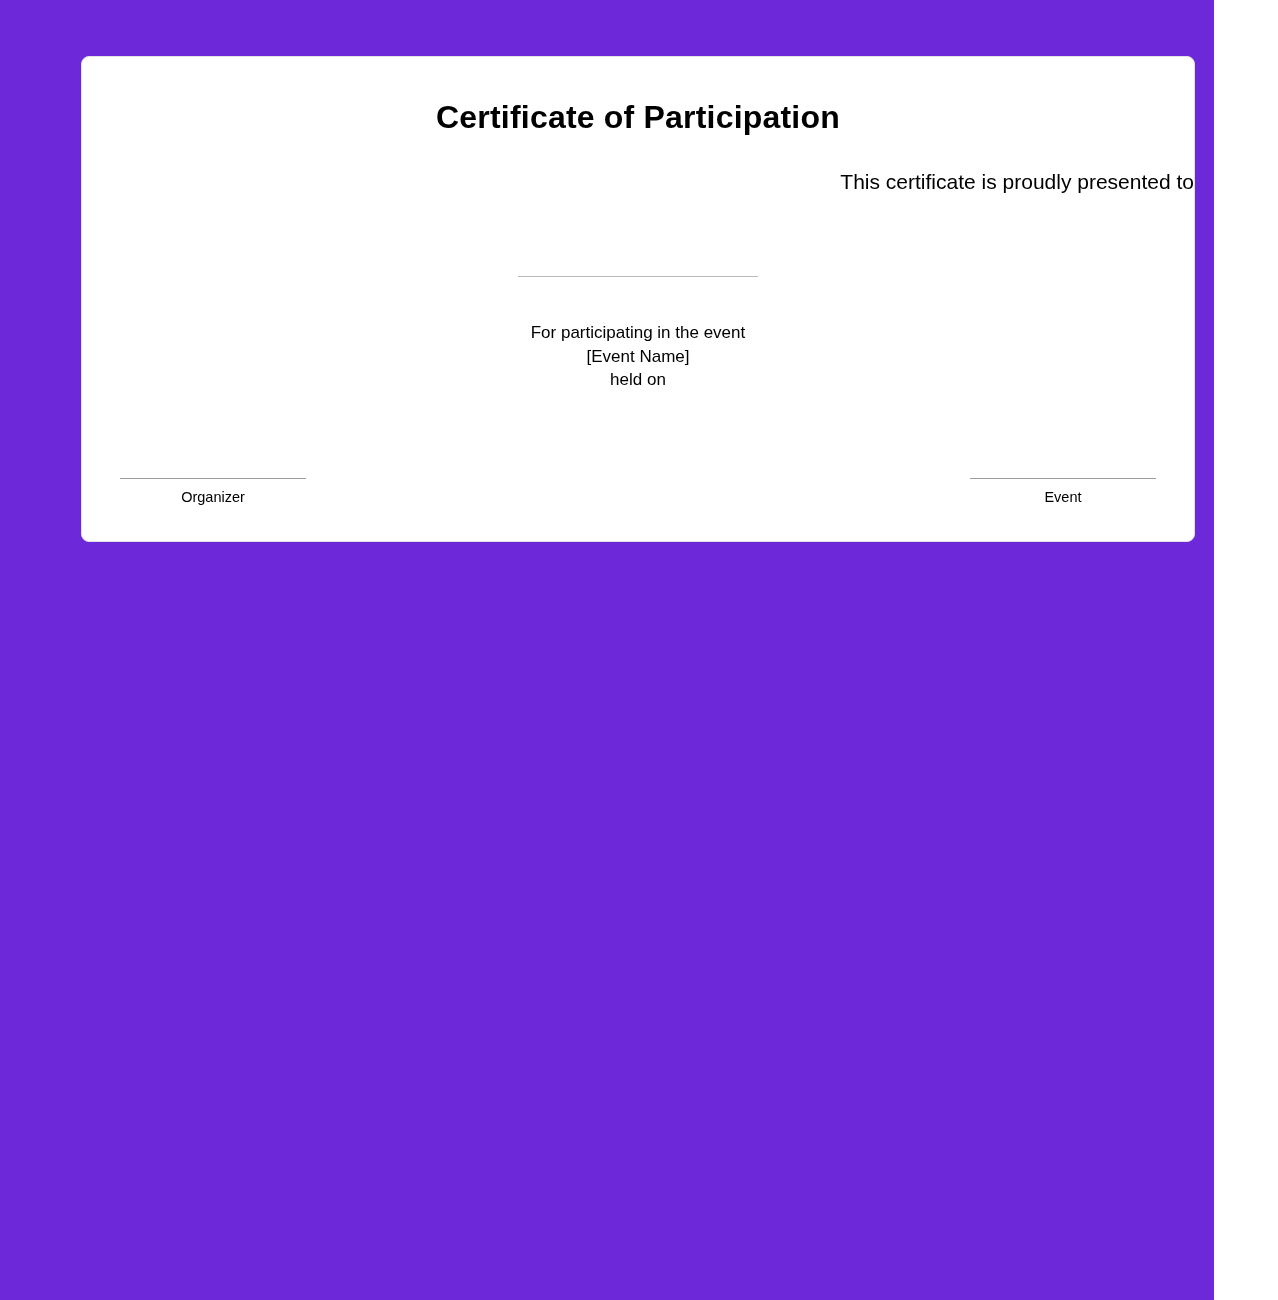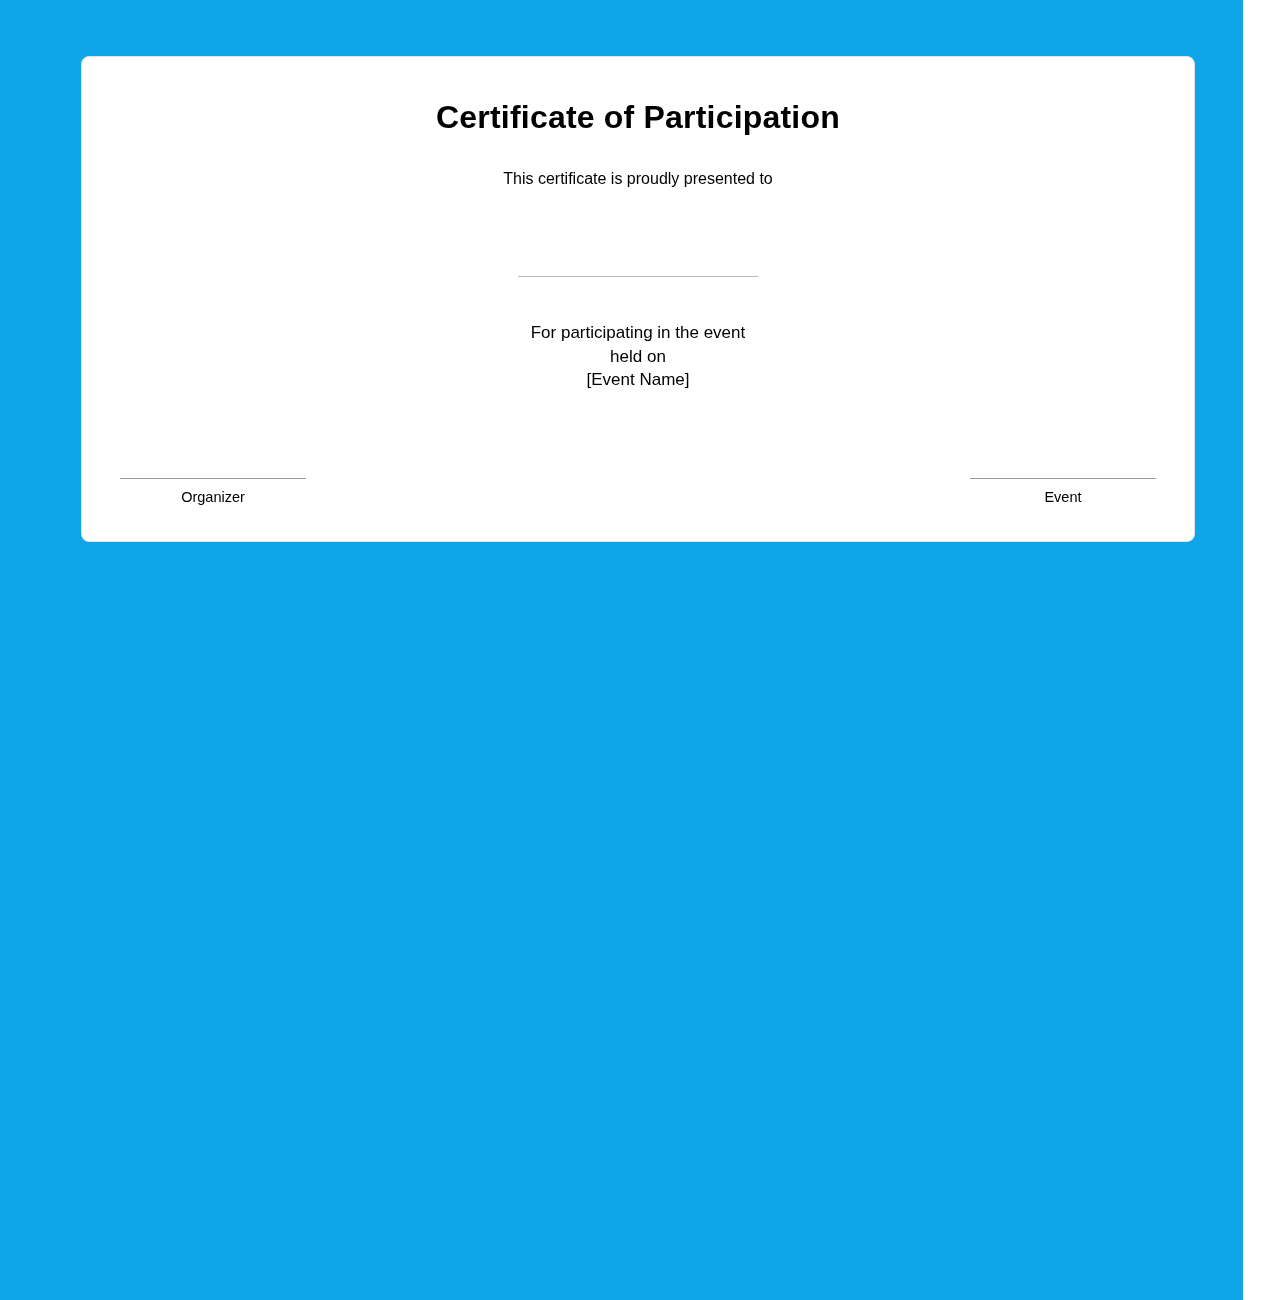--- a/index.html
+++ b/index.html
@@ -12,22 +12,21 @@
     height: 1300px;
     font-family: "Liberation Sans", sans-serif;
     color: #000000;
     -webkit-font-smoothing: antialiased;
   }
 
   .page {
     position: relative;
     width: 1214px;
     height: 1300px;
-    background: #0ea5e9;
-    padding-left: 29px;
+    background: #6d28d9;
   }
 
   .certificate {
     position: absolute;
     left: 81px;
     top: 56px;
     width: 1114px;
     height: 486px;
     box-sizing: border-box;
     background: #ffffff;
@@ -51,22 +50,22 @@
     font-weight: bold;
     letter-spacing: 0.2px;
     color: #000000;
   }
 
   .cert-subtitle {
     position: absolute;
     top: 113px;
     left: 0;
     width: 100%;
-    text-align: center;
-    font-size: 16px;
+    text-align: right;
+    font-size: 21px;
     color: #000000;
   }
 
   .recipient-line {
     position: absolute;
     top: 219px;
     left: 50%;
     transform: translateX(-50%);
     width: 240px;
     height: 1px;
@@ -129,22 +128,22 @@
       <div class="cert-title">Certificate of Participation</div>
 
       <div class="cert-subtitle">This certificate is proudly presented to</div>
 
       <div class="recipient-name"></div>
 
       <div class="recipient-line"></div>
 
       <div class="cert-body">
         <div>For participating in the event</div>
+        <div>[Event Name]</div>
         <div>held on</div>
-        <div>[Event Name]</div>
       </div>
 
       <div class="sig-block sig-left">
         <div class="sig-line"></div>
         <div class="sig-label">Organizer</div>
       </div>
 
       <div class="sig-block sig-right">
         <div class="sig-line"></div>
         <div class="sig-label">Event</div>

